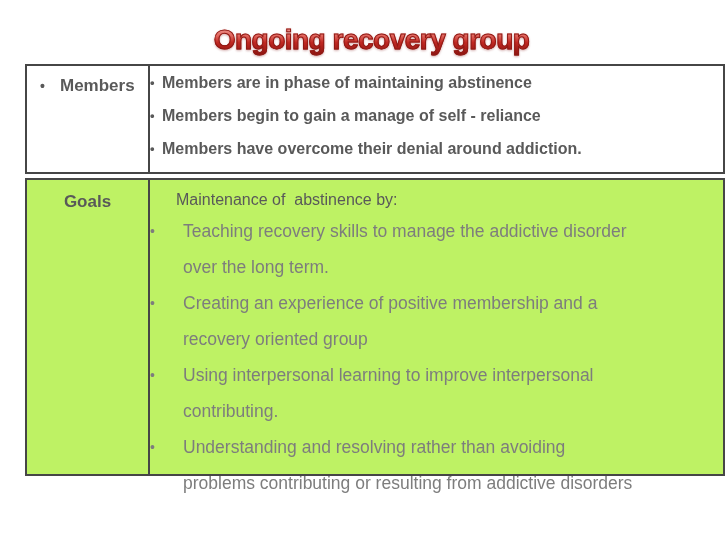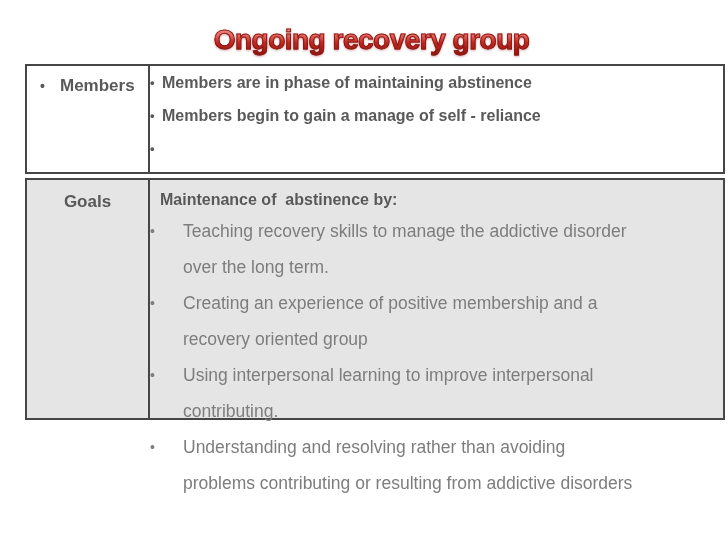--- a/index.html
+++ b/index.html
@@ -46,22 +46,22 @@
     box-sizing: border-box;
     display: flex;
   }
   .features-box {
     top: 64px;
     height: 110px;
     background: #ffffff;
   }
   .goals-box {
     top: 178px;
-    height: 242px;
-    background: #e5e5e5;
+    height: 298px;
+    background: #bef264;
   }
   .label-cell {
     width: 123px;
     flex: 0 0 123px;
     border-right: 2px solid #464646;
     box-sizing: border-box;
   }
   .content-cell {
     flex: 1 1 auto;
     min-width: 0;
@@ -104,23 +104,23 @@
   
   .goals-label-wrap {
     padding-top: 11px;
     text-align: center;
     font-size: 17px;
     font-weight: bold;
     color: #595959;
     line-height: 22px;
   }
   .goals-heading {
-    margin: 7px 10px 0 10px;
+    margin: 7px 10px 0 26px;
     font-size: 16px;
-    font-weight: bold;
+    font-weight: normal;
     color: #595959;
     line-height: 26px;
     white-space: pre;
   }
   .goals-list {
     padding: 1px 0 0 7px;
   }
   .goals-list li {
     display: flex;
     font-size: 17.5px;
@@ -158,20 +158,21 @@
         <li>
           <span class="item-bullet">•</span>
           <span class="item-text">Members are in phase of maintaining abstinence</span>
         </li>
         <li>
           <span class="item-bullet">•</span>
           <span class="item-text">Members begin to gain a manage of self - reliance</span>
         </li>
         <li>
           <span class="item-bullet">•</span>
+          <span class="item-text">Members have overcome their denial around addiction.</span>
         </li>
       </ul>
     </div>
   </div>
 
   <div class="row-box goals-box">
     <div class="label-cell">
       <div class="goals-label-wrap">
         <span class="lbl-text">Goals</span>
       </div>

